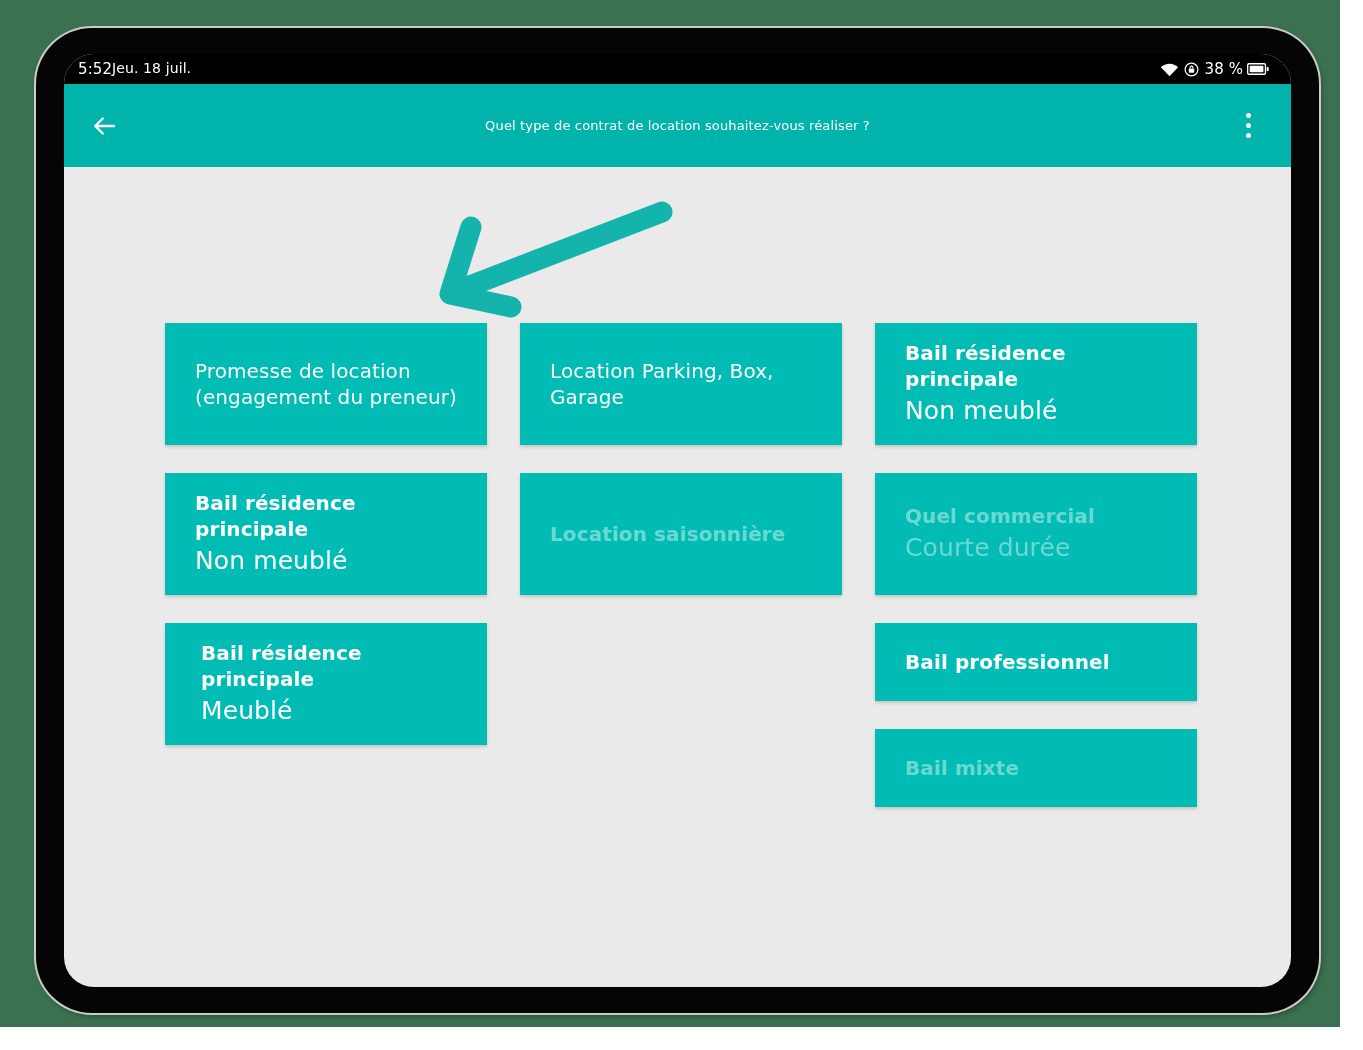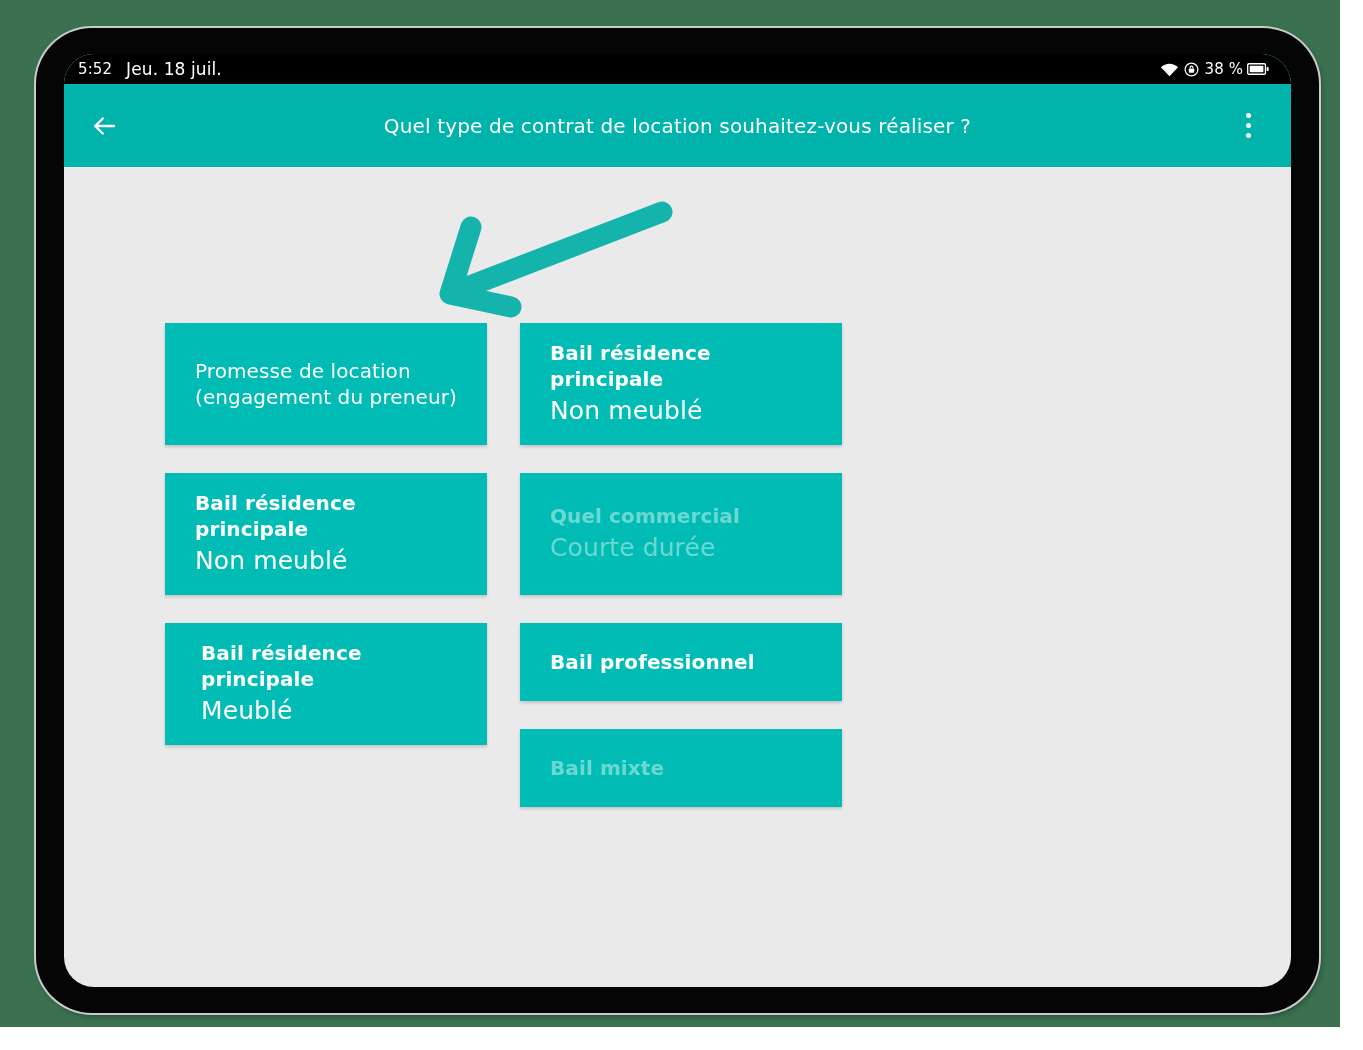--- a/index.html
+++ b/index.html
@@ -66,33 +66,31 @@
     background: #000000;
     display: flex;
     align-items: center;
     color: #ffffff;
     font-size: 15px;
     letter-spacing: .1px;
     z-index: 5;
   }
   .status-left {
     display: flex;
-    align-items: center;
-    gap: 14px;
     padding-left: 14px;
   }
   .status-right {
     margin-left: auto;
     display: flex;
     align-items: center;
     gap: 4px;
     padding-right: 22px;
   }
   .status-clock { font-size: 15px; }
-  .status-date  { font-size: 17px; }
+  .status-date  { font-size: 14px; }
   .status-batt-text { font-size: 15px; }
 
   .ico { display: inline-flex; align-items: center; justify-content: center; }
   .ico svg { display: block; }
 
   
   .appbar {
     position: absolute;
     left: 0;
     top: 0;
@@ -117,21 +115,21 @@
     height: 56px;
     display: flex;
     align-items: center;
     justify-content: center;
     cursor: pointer;
   }
   .appbar-title {
     width: 100%;
     text-align: center;
     color: #ffffff;
-    font-size: 20px;
+    font-size: 13px;
     font-weight: 400;
     letter-spacing: .15px;
   }
   .overflow-btn {
     position: absolute;
     right: 20px;
     width: 46px;
     height: 56px;
     display: flex;
     flex-direction: column;
@@ -296,20 +294,29 @@
                 <div class="card-title">Bail résidence principale</div>
                 <div class="card-sub" style="margin-top: 3px;">Non meublé</div>
               </div>
               <div class="card tall indent">
                 <div class="card-title">Bail résidence principale</div>
                 <div class="card-sub" style="margin-top: 3px;">Meublé</div>
               </div>
             </div>
             <div class="col">
               <div class="card tall">
+                <div class="card-title plain">Location Parking, Box,</div>
+                <div class="card-title plain" style="margin-top: 0px;">Garage</div>
+              </div>
+              <div class="card tall disabled">
+                <div class="card-title">Location saisonnière</div>
+              </div>
+            </div>
+            <div class="col">
+              <div class="card tall">
                 <div class="card-title">Bail résidence principale</div>
                 <div class="card-sub" style="margin-top: 3px;">Non meublé</div>
               </div>
               <div class="card tall disabled">
                 <div class="card-title">Quel commercial</div>
                 <div class="card-sub" style="margin-top: 3px;">Courte durée</div>
               </div>
               <div class="card short">
                 <div class="card-title">Bail professionnel</div>
               </div>

